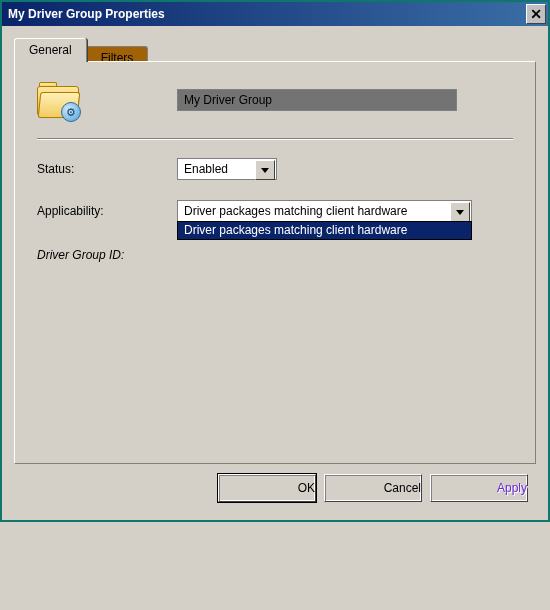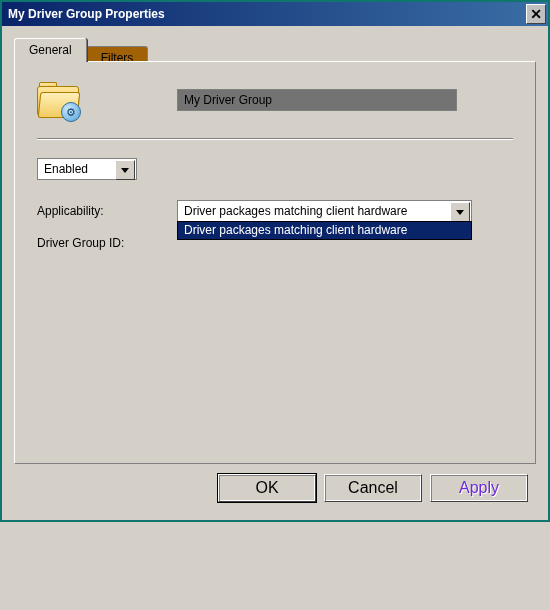--- a/index.html
+++ b/index.html
@@ -229,22 +229,22 @@
   }
   .btn {
     width: 96px;
     height: 26px;
     border: 1px solid #fff;
     border-right-color: #404040;
     border-bottom-color: #404040;
     background: #d4d0c8;
     display: inline-flex;
     align-items: center;
-    justify-content: center;
-    font-size: 16px;
+    justify-content: flex-end;
+    font-size: 12px;
     cursor: pointer;
     box-shadow: 1px 1px 0 #808080 inset, -1px -1px 0 #fff inset;
   }
   .btn.default {
     outline: 1px solid #000;
   }
   .btn.disabled {
     color: #6d28d9;
     text-shadow: 1px 1px 0 #fff;
     cursor: default;
@@ -281,20 +281,21 @@
             <div class="folder-front"></div>
             <div class="gear-badge">⚙</div>
           </div>
         </div>
         <input type="text" class="textinput" value="My Driver Group" style="">
       </div>
 
       <hr class="hr">
 
       <div class="row">
+        <span class="lbl">Status:</span>
         <div class="select-wrap">
           <div class="select small">
             <span>Enabled</span>
             <span class="arrow-btn"></span>
           </div>
         </div>
       </div>
 
       <div class="row" style="margin-bottom:8px;">
         <span class="lbl">Applicability:</span>
@@ -302,21 +303,21 @@
           <div class="select wide">
             <span>Driver packages matching client hardware</span>
             <span class="arrow-btn"></span>
           </div>
           <div class="dropdown-list">
             <div class="opt selected">Driver packages matching client hardware</div>
           </div>
         </div>
       </div>
 
-      <div class="row" style="margin-top:14px;">
+      <div class="row" style="margin-top:26px;font-style:italic;">
         <span class="lbl">Driver Group ID:</span>
         <span></span>
       </div>
 
     </div>
 
     <div class="button-row">
       <div class="btn default">
         <span>OK</span>
       </div>

